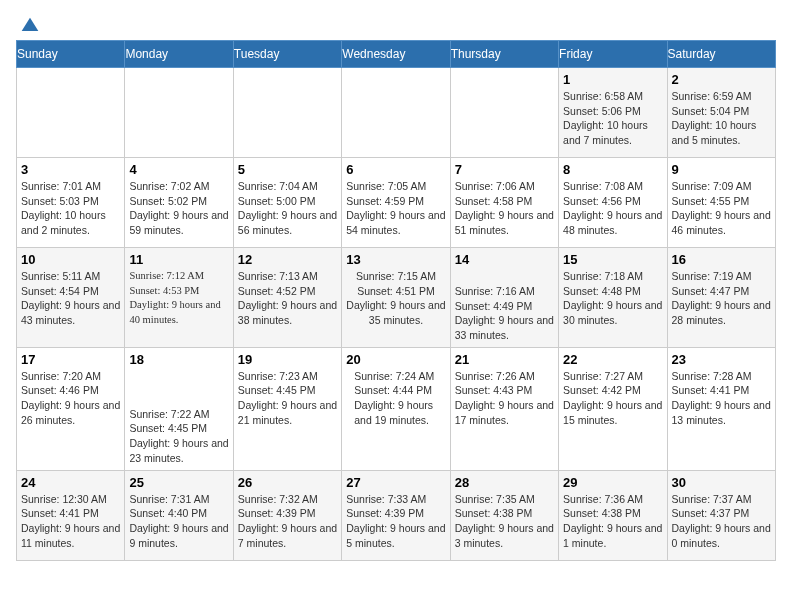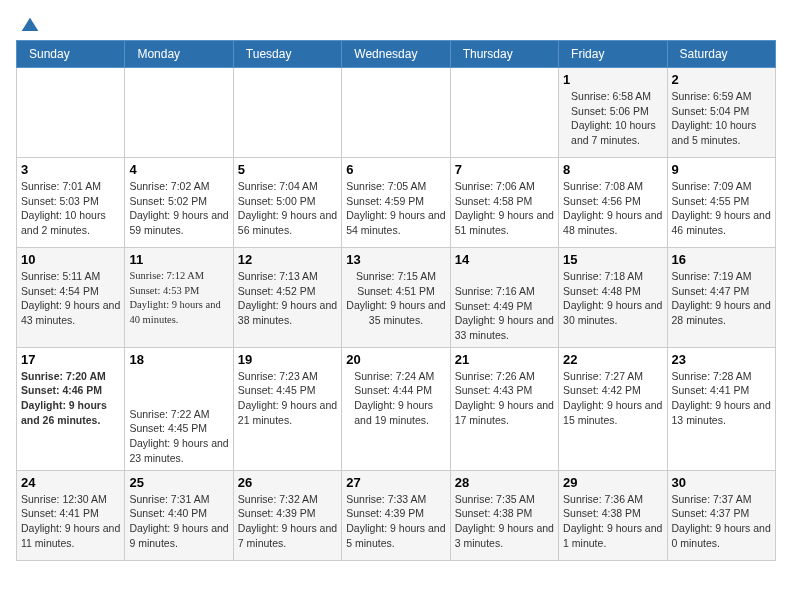--- a/index.html
+++ b/index.html
@@ -54,21 +54,21 @@
       color: #333;
     }
     table {
       width: 100%;
       border-collapse: collapse;
       font-size: 11px;
     }
     thead tr th {
       background-color: #2c6fad;
       color: white;
-      padding: 6px 12px;
+      padding: 6px 0;
       text-align: left;
       font-size: 12px;
       font-weight: normal;
       border: 1px solid #5590c7;
     }
     tbody tr td {
       border: 1px solid #ccc;
       vertical-align: top;
       padding: 4px;
       width: 108px;
@@ -125,21 +125,21 @@
   </thead>
   <tbody id="calendar-body">
       <tr>
         <td class="empty-cell"></td>
         <td class="empty-cell"></td>
         <td class="empty-cell"></td>
         <td class="empty-cell"></td>
         <td class="empty-cell"></td>
         <td>
           <div class="day-number">1</div>
-          <div class="day-info" style="white-space: pre-line; margin-left: 8px;">Sunrise: 6:58 AM
+          <div class="day-info" style="white-space: pre-line;">Sunrise: 6:58 AM
 Sunset: 5:06 PM
 Daylight: 10 hours and 7 minutes.</div>
         </td>
         <td>
           <div class="day-number">2</div>
           <div class="day-info" style="white-space: pre-line;">Sunrise: 6:59 AM
 Sunset: 5:04 PM
 Daylight: 10 hours and 5 minutes.</div>
         </td>
       </tr>
@@ -227,21 +227,21 @@
         <td>
           <div class="day-number">16</div>
           <div class="day-info" style="white-space: pre-line;">Sunrise: 7:19 AM
 Sunset: 4:47 PM
 Daylight: 9 hours and 28 minutes.</div>
         </td>
       </tr>
       <tr>
         <td>
           <div class="day-number">17</div>
-          <div class="day-info" style="white-space: pre-line; font-weight: bold;">Sunrise: 7:20 AM
+          <div class="day-info" style="white-space: pre-line;">Sunrise: 7:20 AM
 Sunset: 4:46 PM
 Daylight: 9 hours and 26 minutes.</div>
         </td>
         <td>
           <div class="day-number">18</div>
           <div class="day-info" style="white-space: pre-line; margin-top: 40px;">Sunrise: 7:22 AM
 Sunset: 4:45 PM
 Daylight: 9 hours and 23 minutes.</div>
         </td>
         <td>

